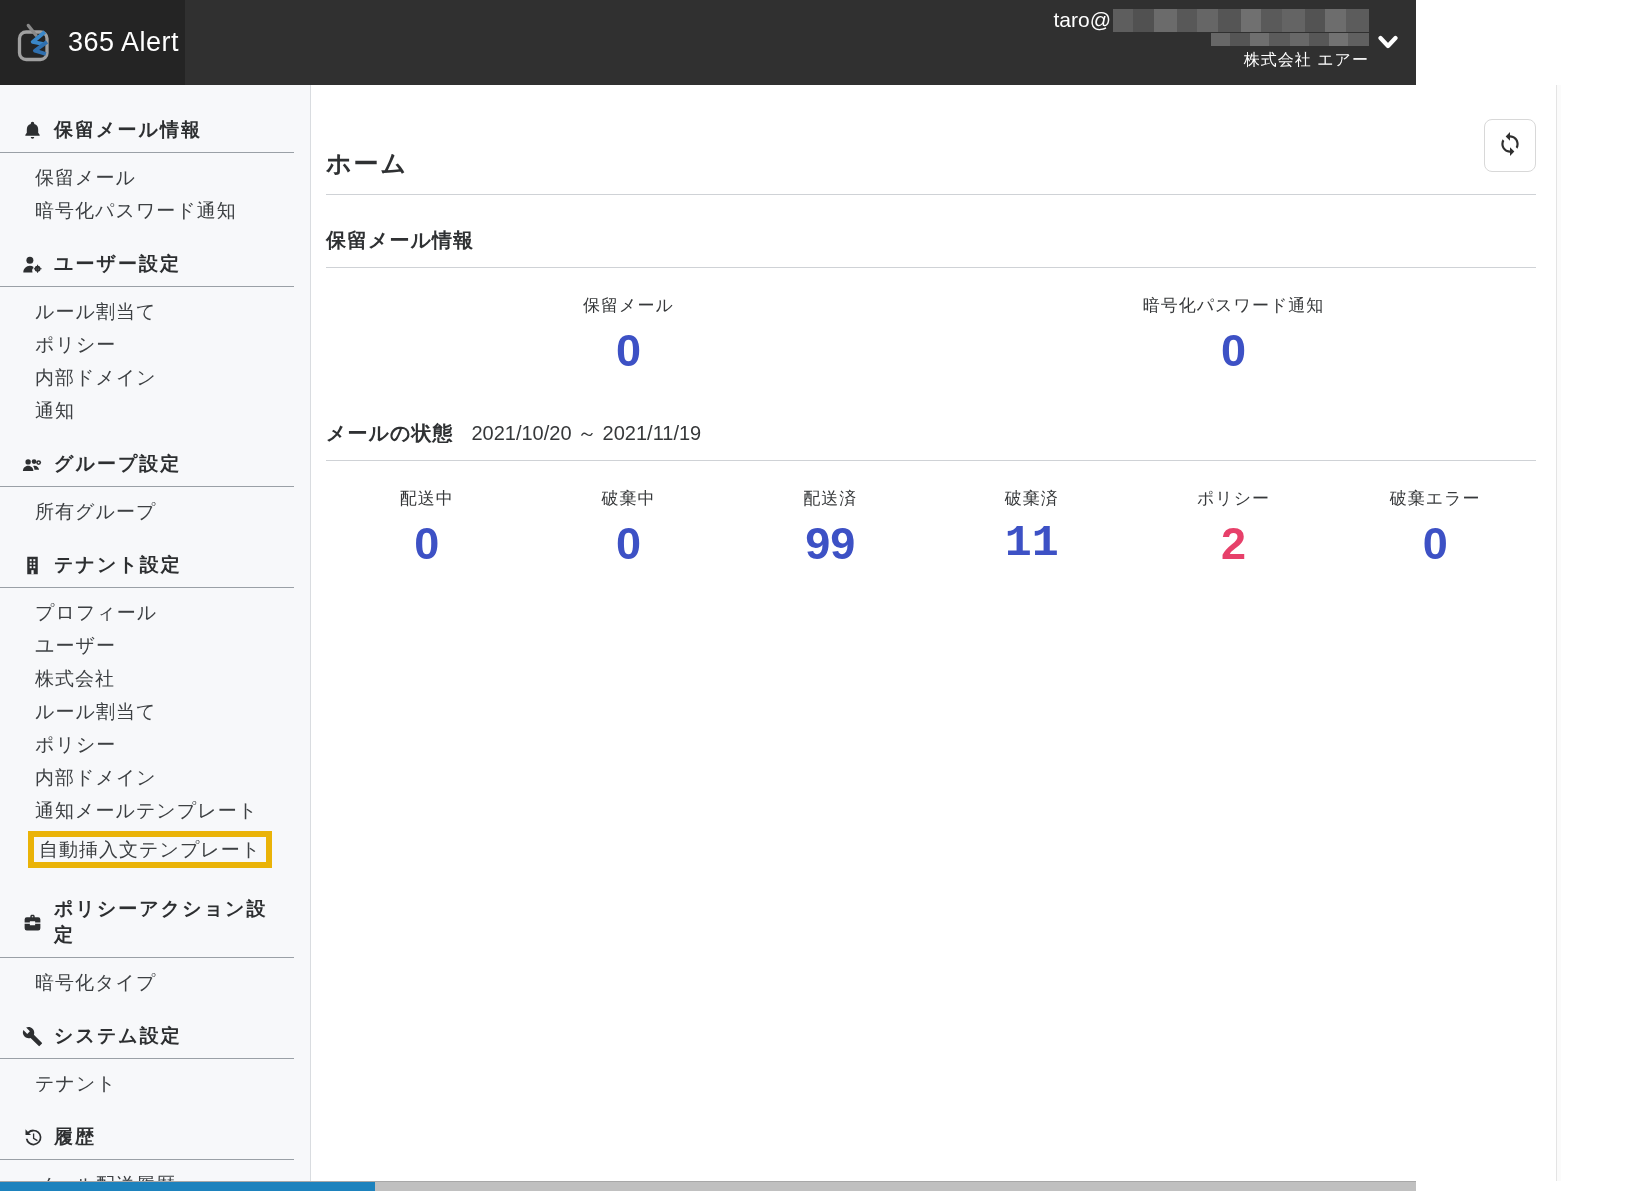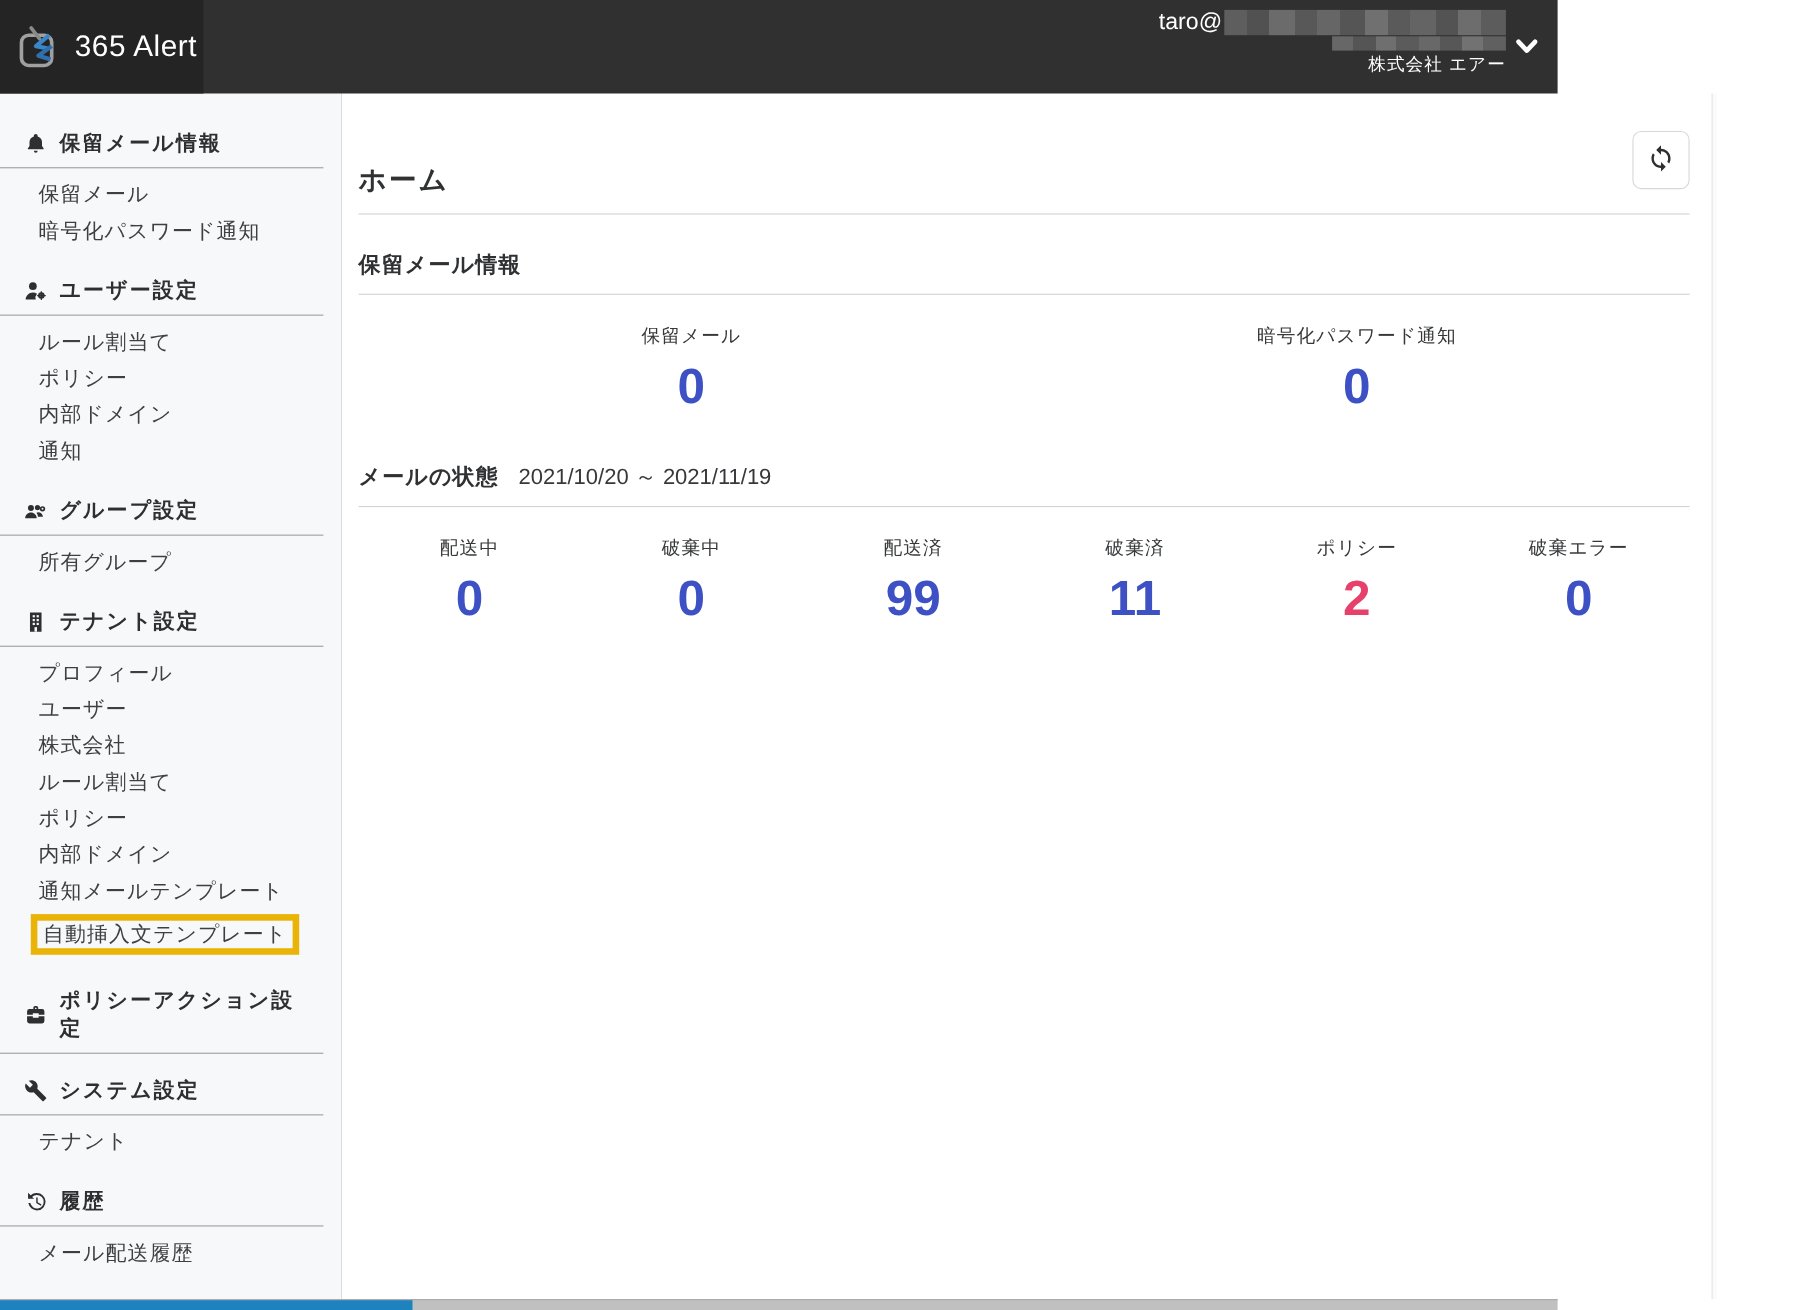--- a/index.html
+++ b/index.html
@@ -187,20 +187,23 @@
 
   <div class="side-section">
     <div class="side-header">
       <span class="side-icon">
               <svg viewBox="0 0 24 24">
                 <path d="M9.5 6V4.8c0-1 .8-1.8 1.8-1.8h1.4c1 0 1.8.8 1.8 1.8V6h4A2.5 2.5 0 0 1 21 8.5V12h-6v-1.5H9V12H3V8.5A2.5 2.5 0 0 1 5.5 6h4zm1.7-1.2V6h1.6V4.8h-1.6zM3 13.5h6V15h6v-1.5h6v5A2.5 2.5 0 0 1 18.5 21h-13A2.5 2.5 0 0 1 3 18.5z"></path>
               </svg>
             </span>
       <span class="side-title">ポリシーアクション設定</span>
     </div>
+    <div class="side-items">
+            <div class="side-item"><span>暗号化タイプ</span></div>
+          </div>
   </div>
 
   <div class="side-section">
     <div class="side-header">
       <span class="side-icon">
               <svg viewBox="0 0 24 24">
                 <path d="M22.7 19L13.6 9.9c.9-2.3.4-5-1.5-6.9C10.1 1 7.1.6 4.7 1.7L9 6 6 9 1.6 4.7C.4 7.1.9 10.1 2.9 12.1c1.9 1.9 4.6 2.4 6.9 1.5l9.1 9.1c.4.4 1 .4 1.4 0l2.3-2.3c.5-.4.5-1 .1-1.4z"></path>
               </svg>
             </span>
       <span class="side-title">システム設定</span>
@@ -272,21 +275,21 @@
     <div class="stat-value" style="color: rgb(61, 81, 197);">0</div>
   </div>
 
   <div class="stat">
     <div class="stat-label">配送済</div>
     <div class="stat-value" style="color: rgb(61, 81, 197);">99</div>
   </div>
 
   <div class="stat">
     <div class="stat-label">破棄済</div>
-    <div class="stat-value" style="color: rgb(61, 81, 197);">11</div>
+    <div class="stat-value" style="color: rgb(61, 81, 197); font-family: Liberation Mono, monospace;">11</div>
   </div>
 
   <div class="stat">
     <div class="stat-label">ポリシー</div>
     <div class="stat-value" style="color: rgb(231, 64, 106);">2</div>
   </div>
 
   <div class="stat">
     <div class="stat-label">破棄エラー</div>
     <div class="stat-value" style="color: rgb(61, 81, 197);">0</div>

